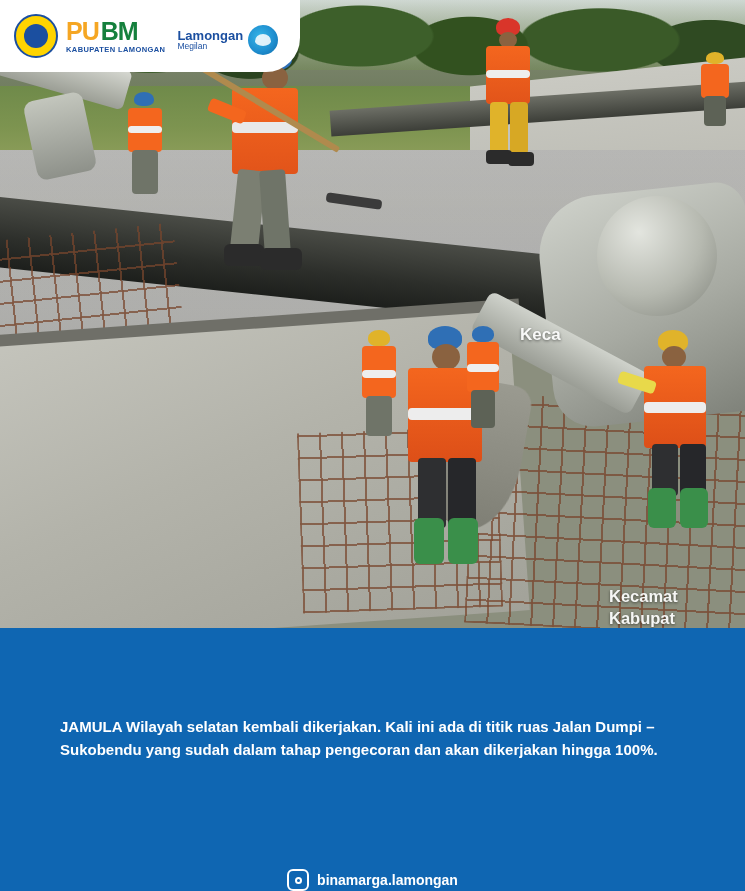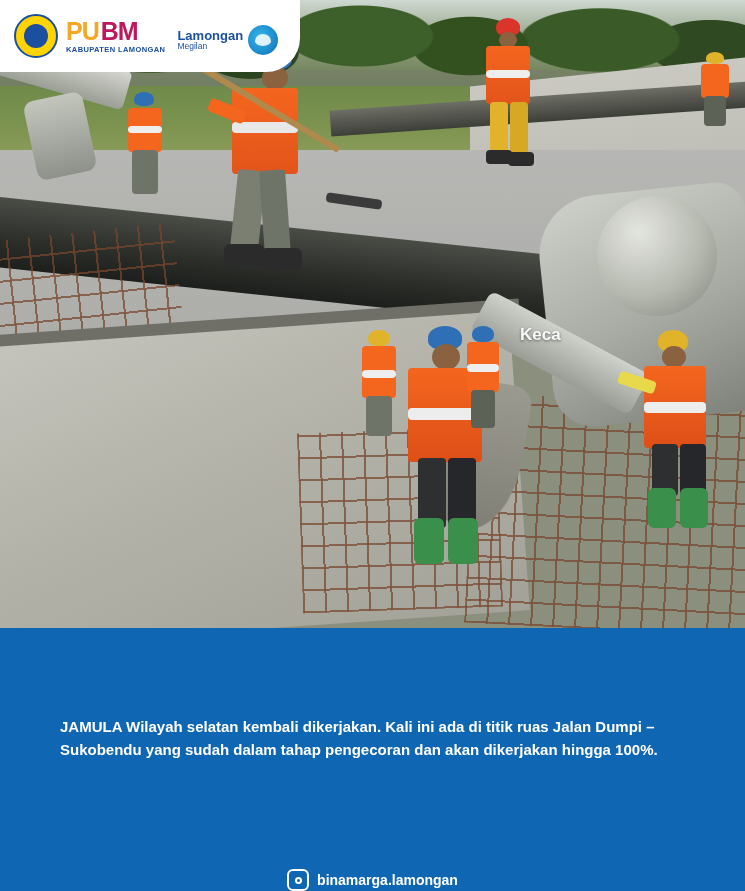--- a/index.html
+++ b/index.html
@@ -157,21 +157,21 @@
   .logo-pu .seal:after{
     content:"";position:absolute;left:8px;top:8px;right:8px;bottom:8px;
     border-radius:50%;background:#1b4fa0;
   }
   .pu-text{display:flex;flex-direction:column;line-height:1;}
   .pu-row{display:flex;align-items:flex-end;gap:2px;}
   .pu-mark{
     font-size:25px;font-weight:bold;color:#f5a623;letter-spacing:-1px;
   }
   .bm-mark{
-    font-size:25px;font-weight:bold;color:#be185d;letter-spacing:-1px;
+    font-size:25px;font-weight:bold;color:#15803d;letter-spacing:-1px;
   }
   .pu-sub{font-size:7.5px;color:#1b4fa0;font-weight:bold;letter-spacing:.4px;margin-top:2px;}
   .lam{display:flex;align-items:center;gap:5px;margin-left:4px;margin-top:8px;}
   .lam-text{display:flex;flex-direction:column;line-height:1.05;}
   .lam-1{font-size:13px;font-weight:bold;color:#1b4fa0;}
   .lam-2{font-size:8.5px;color:#1b4fa0;}
   .lam-swirl{
     width:30px;height:30px;border-radius:50%;
     background:radial-gradient(circle at 40% 40%,#35b6e8 0%,#1f8fd0 55%,#0f6aa8 100%);
     position:relative;
@@ -339,20 +339,22 @@
       <div class="vest" style="left:8px;top:36px;width:62px;height:82px;background:linear-gradient(180deg,#f4661e 0%,#dd4f18 100%);"></div>
       <div class="vest" style="left:8px;top:72px;width:62px;height:11px;background:#ededed;"></div>
       <div class="limb" style="left:-18px;top:46px;width:38px;height:13px;background:#e8d94a;transform:rotate(18deg);"></div>
       <div class="limb" style="left:16px;top:114px;width:26px;height:52px;background:#2e2f31;"></div>
       <div class="limb" style="left:44px;top:114px;width:26px;height:52px;background:#26272a;"></div>
       <div class="limb" style="left:12px;top:158px;width:28px;height:40px;background:#3a8f4a;border-radius:6px;"></div>
       <div class="limb" style="left:44px;top:158px;width:28px;height:40px;background:#3a8f4a;border-radius:6px;"></div>
     </div>
 
     <div class="cap cap-mid">Keca</div>
+    <div class="cap cap-right">Kecamat
+Kabupat</div>
   </div>
 
   <div class="logobar">
     <div class="logo-pu">
       <div class="seal"></div>
     </div>
     <div class="pu-text">
       <div class="pu-row">
         <span class="pu-mark">PU</span>
         <span class="bm-mark">BM</span>

